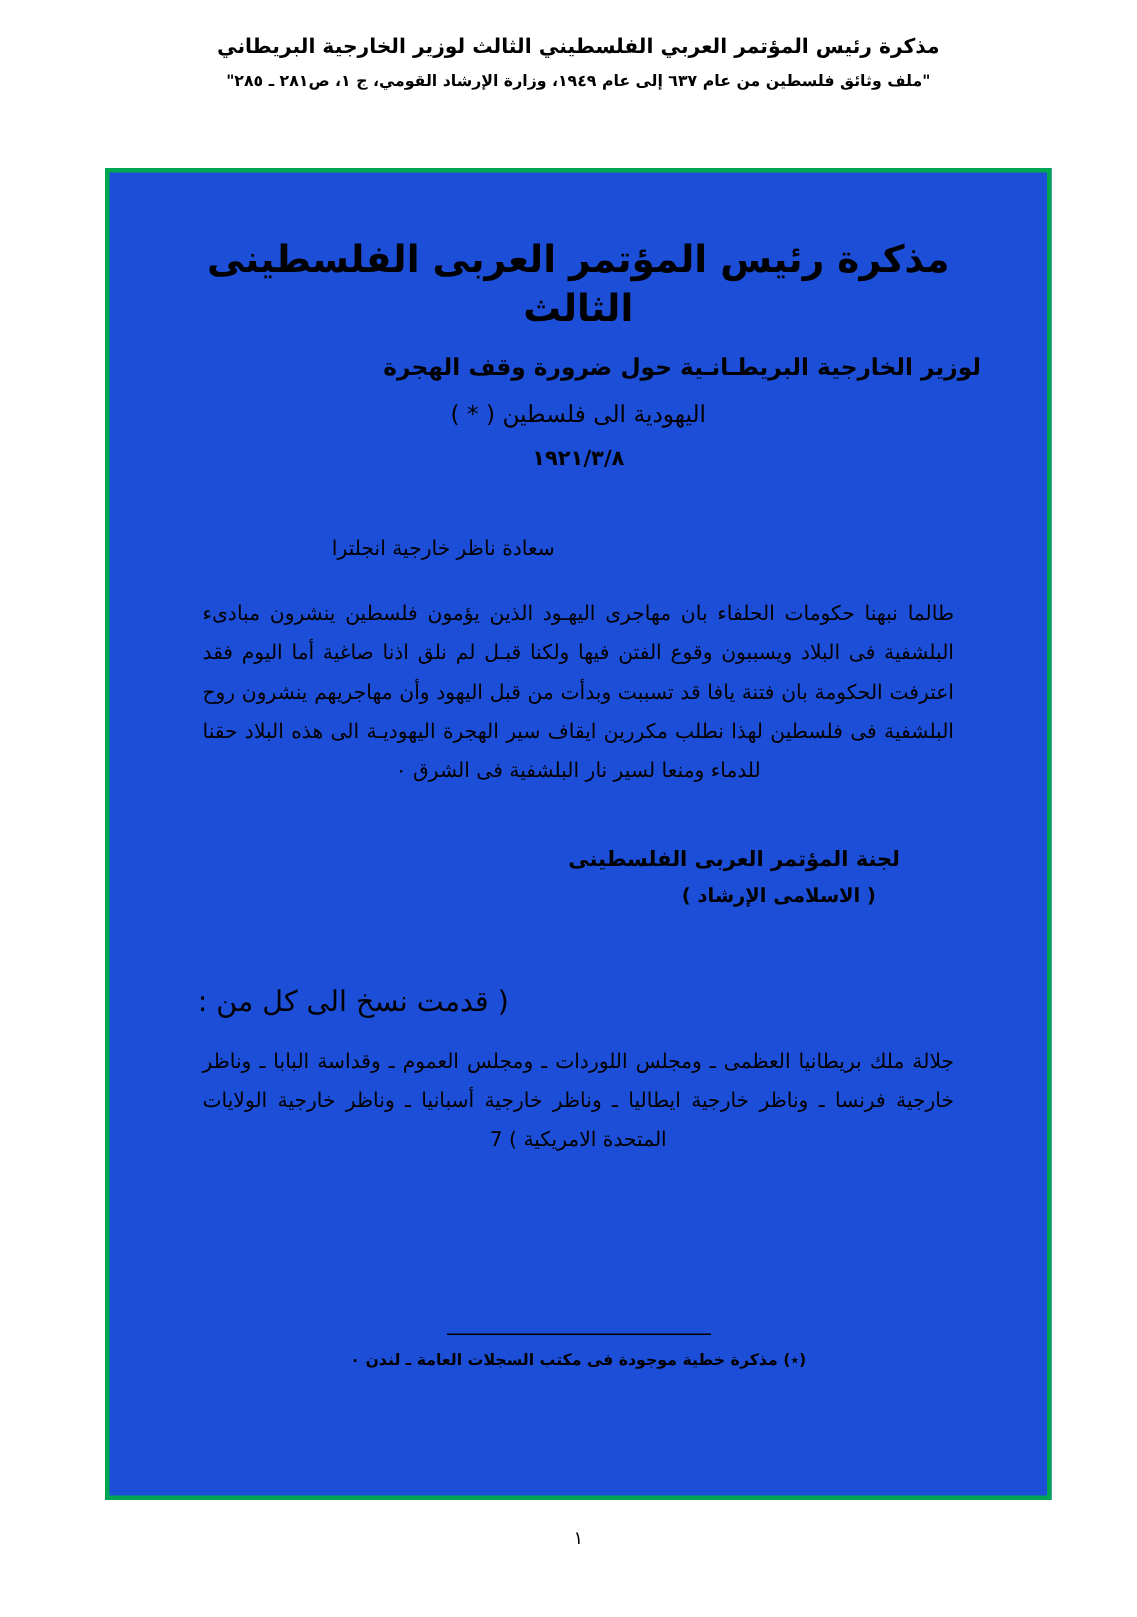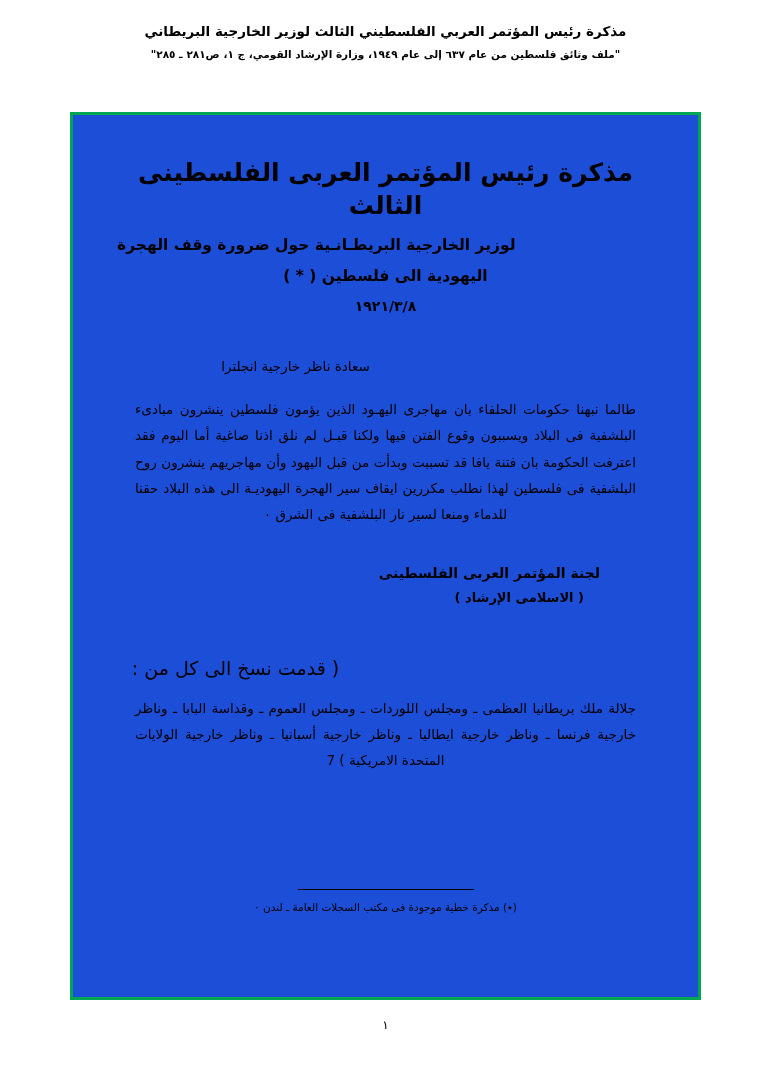--- a/index.html
+++ b/index.html
@@ -68,29 +68,29 @@
   
   .doc-title {
     text-align: center;
     font-weight: bold;
     font-size: 25px;
     line-height: 1.3;
     margin-top: 16px;
     direction: rtl;
   }
   .doc-subtitle {
-    text-align: left;
+    text-align: right;
     font-weight: bold;
     font-size: 15.5px;
     margin-top: 14px;
     direction: rtl;
   }
   .doc-subtitle2 {
     text-align: center;
-    font-weight: bold;
+    font-weight: normal;
     font-size: 15.5px;
     margin-top: 13px;
     direction: rtl;
   }
   .doc-date {
     text-align: center;
     font-weight: bold;
     font-size: 14px;
     margin-top: 13px;
     direction: rtl;
@@ -147,20 +147,21 @@
     text-align-last: center;
     padding: 0 18px;
   }
 
   
   .footnote-wrap {
     position: absolute;
     bottom: 84px;
     right: 44px;
     left: 44px;
+    font-weight: bold;
   }
   .footnote-rule {
     width: 176px;
     height: 1px;
     background: #000;
     margin: 0 auto 0 auto;
     position: relative;
     right: 0;
   }
   .footnote-text {

